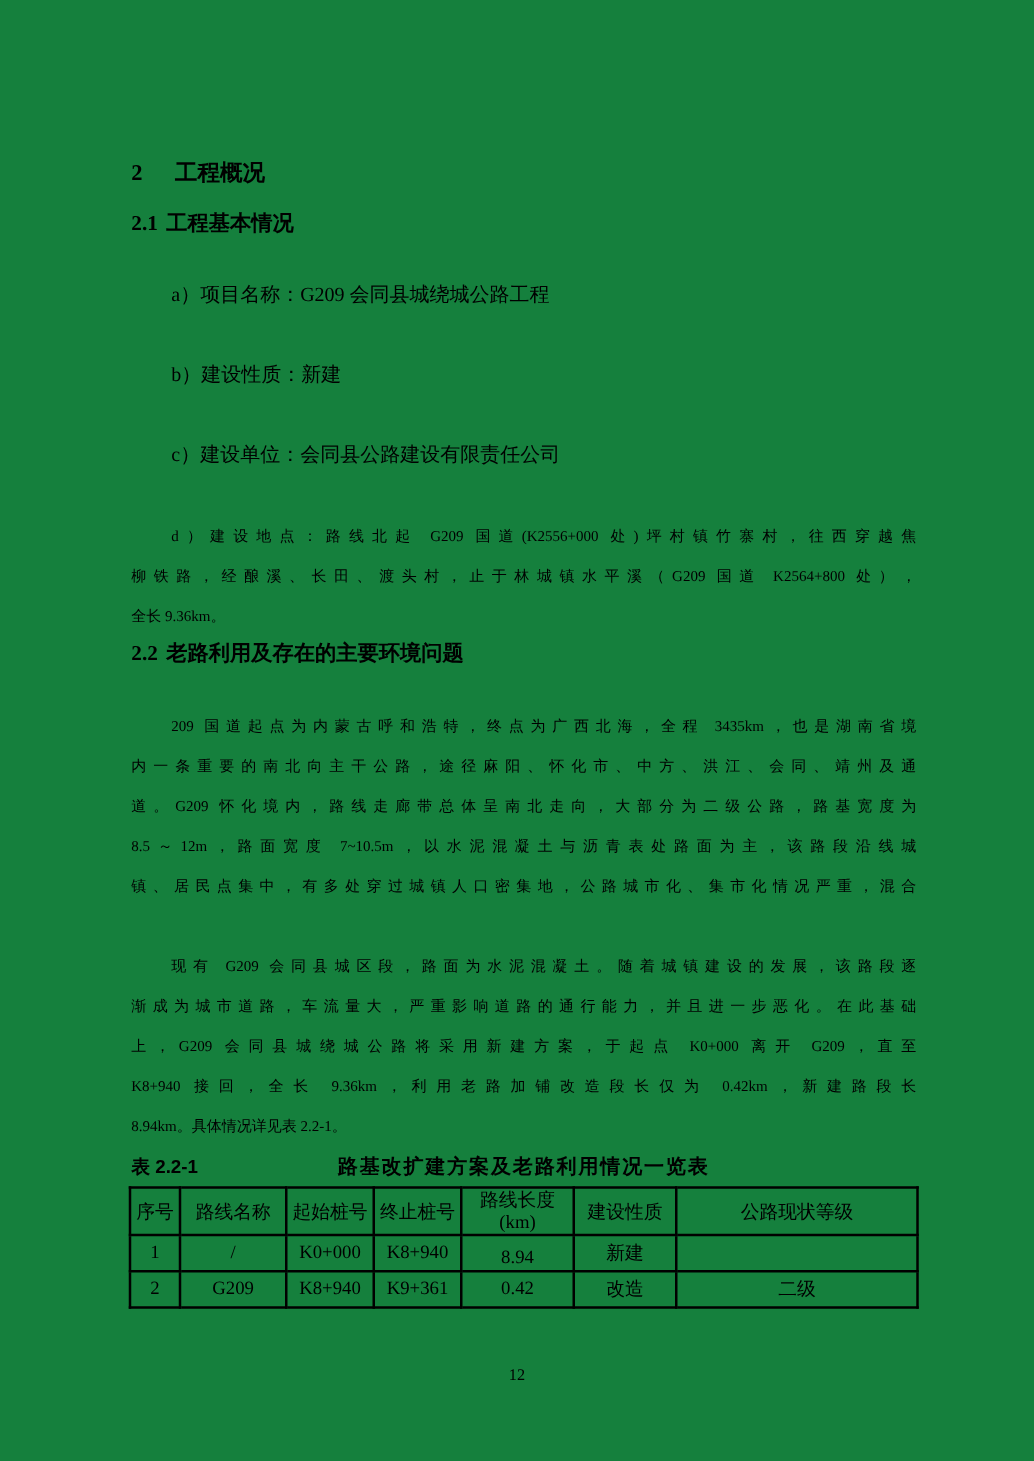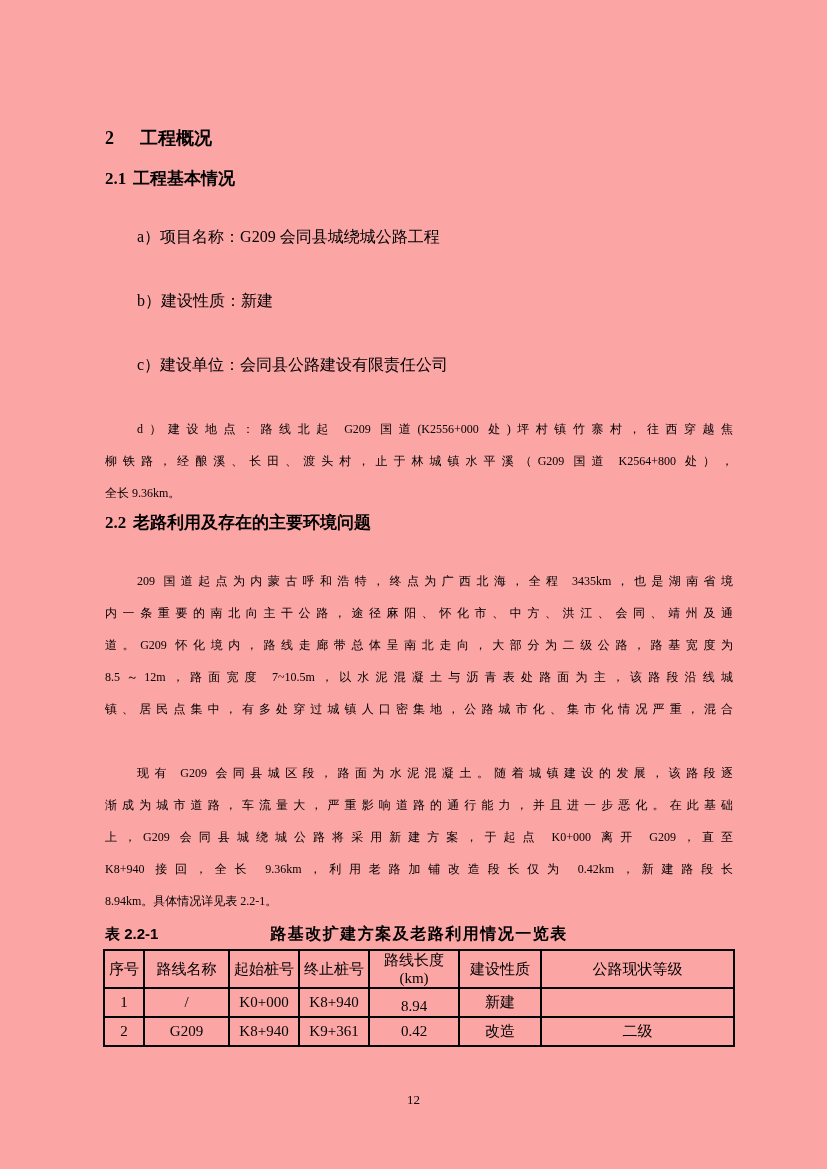--- a/index.html
+++ b/index.html
@@ -1,18 +1,18 @@
 <!DOCTYPE html>
 <html><head>
 <meta charset="utf-8">
 <style>
   html,body { margin:0; padding:0; background:#e8e8e8; }
   .page {
     position:relative; width:827px; height:1169px; margin:0 auto;
-    background:#fca5a5; color:#000;
+    background:#15803d; color:#000;
     font-family:"Liberation Serif","DejaVu Serif",serif;
     overflow:hidden;
   }
   .content { position:absolute; left:105px; top:128px; width:628px; }
 
   .h1 {
     font-family:"Liberation Sans","DejaVu Sans",sans-serif;
     font-weight:bold; font-size:18px; line-height:20px; margin:0 0 21px 0;
   }
   .h1 .hnum { font-family:"Liberation Serif","DejaVu Serif",serif; display:inline-block; min-width:35px; }

